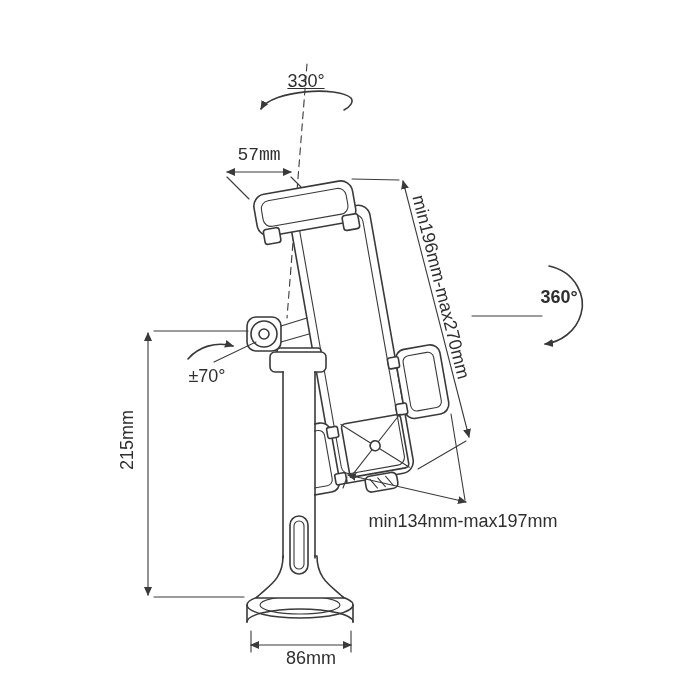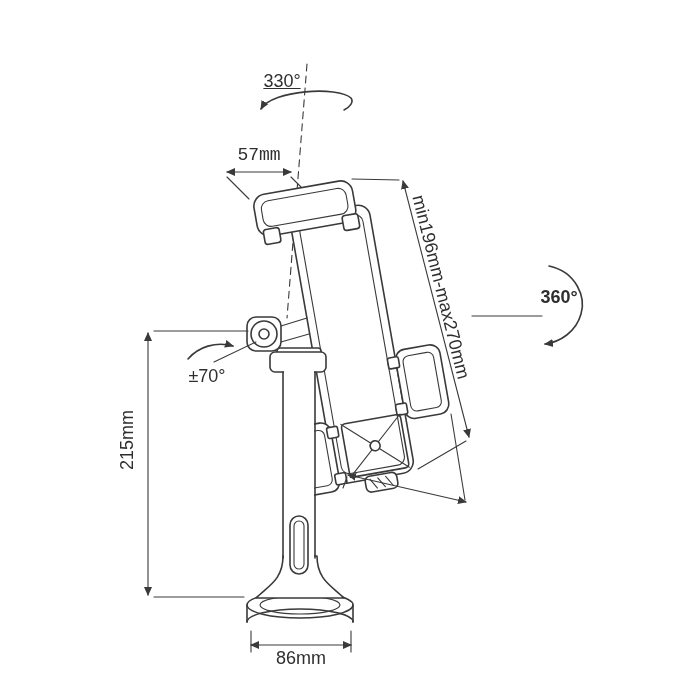--- a/index.html
+++ b/index.html
@@ -131,20 +131,21 @@
       <line class="thin" x1="472" y1="316" x2="542" y2="316"></line>
       <path d="M549,266 C577,272 586,298 581,314 C576,332 560,342 545,344" marker-end="url(#ah)"></path>
     </g>
     <g>
       <line class="thin" x1="256" y1="342" x2="214" y2="362"></line>
       <path d="M188,359 C198,347 216,341 233,346" marker-end="url(#ah)"></path>
     </g>
   </svg>
 
   
-  <div class="dim-label" style="left:252px; top:70px;  width:60px;text-decoration:underline;">330°</div>
+  <div class="dim-label" style="left:276px; top:70px;  width:60px;text-decoration:underline;">330°</div>
   <div class="dim-label" style="left:224px; top:144px; width:70px;font-family:Liberation Mono, monospace;">57mm</div>
   <div class="dim-label rot76" style="left:331px; top:276px; width:220px;">min196mm-max270mm</div>
   <div class="dim-label" style="left:529px; top:286px; width:60px;font-weight:bold;">360°</div>
   <div class="dim-label" style="left:177px; top:365px; width:60px;">±70°</div>
   <div class="dim-label rotN90" style="left:92px; top:429px; width:70px;">215mm</div>
-  <div class="dim-label" style="left:266px; top:647px; width:70px;">86mm</div>
+  <div class="dim-label" style="left:348px; top:510px; width:230px;">min134mm-max197mm</div>
+  <div class="dim-label" style="left:266px; top:647px; width:70px;text-align:right;">86mm</div>
 </div>
 
 </body></html>

